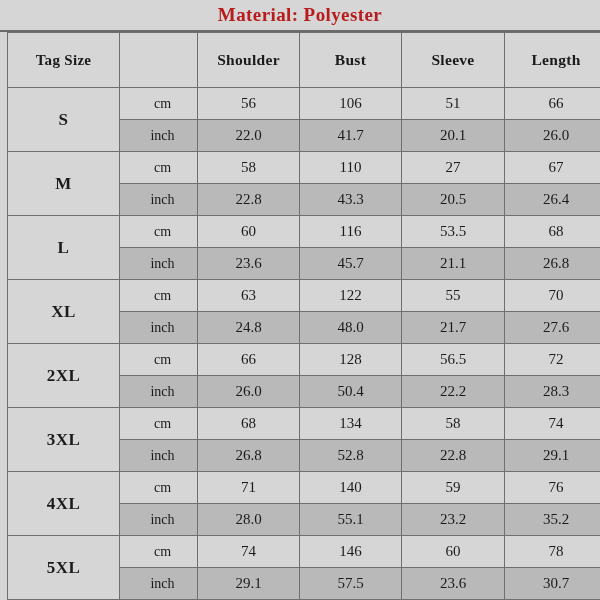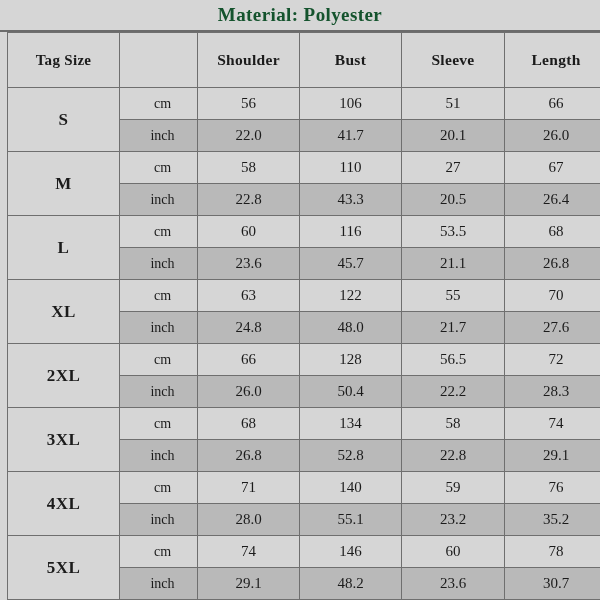--- a/index.html
+++ b/index.html
@@ -27,21 +27,21 @@
     display: flex;
     align-items: center;
     justify-content: center;
     border-bottom: 2px solid #6b6b6b;
     box-sizing: border-box;
   }
   .title-text {
     font-size: 19px;
     font-weight: bold;
     letter-spacing: 0.4px;
-    color: #14532d;
+    color: #b91c1c;
   }
   table {
     border-collapse: collapse;
     width: 600px;
     table-layout: fixed;
     flex: 1 1 auto;
     margin-left: 7px;
   }
   col.c-tag    { width: 112px; }
   col.c-unit   { width: 78px;  }
@@ -234,20 +234,20 @@
         <td class="tag-cell" rowspan="2">5XL</td>
         <td class="unit-cell">cm</td>
         <td class="num-cell">74</td>
         <td class="num-cell">146</td>
         <td class="num-cell">60</td>
         <td class="num-cell">78</td>
       </tr>
       <tr class="inch-row">
         <td class="unit-cell">inch</td>
         <td class="num-cell">29.1</td>
-        <td class="num-cell">48.2</td>
+        <td class="num-cell">57.5</td>
         <td class="num-cell">23.6</td>
         <td class="num-cell">30.7</td>
       </tr>
 
     </tbody>
   </table>
 </div>
 
 </body></html>

